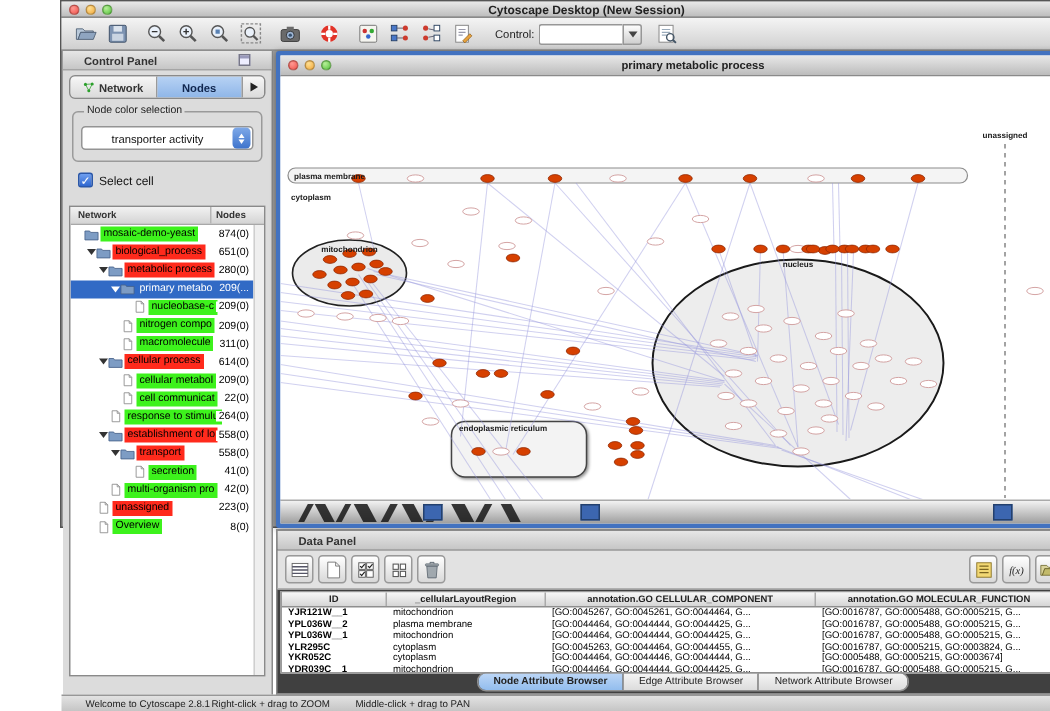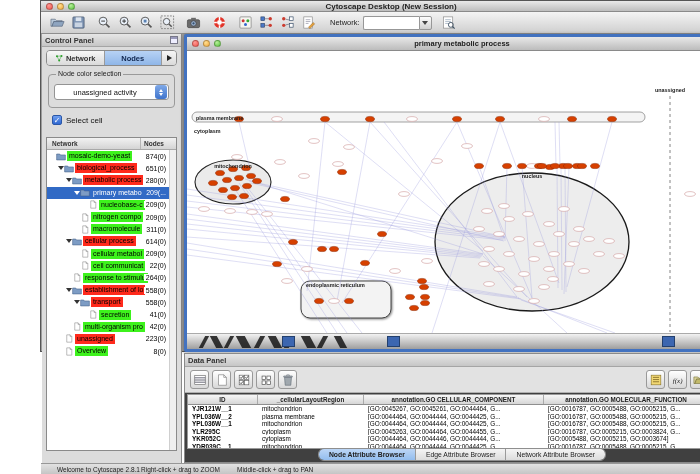--- a/index.html
+++ b/index.html
@@ -33,21 +33,21 @@
   .searchdrop { width:13px; height:14px; background:linear-gradient(#fdfdfd,#cfcfcf);
     border:1px solid #979797; border-radius:0 2px 2px 0; display:flex; align-items:center; justify-content:center; }
   .searchdrop i { width:0; height:0; border-left:3px solid transparent; border-right:3px solid transparent; border-top:4px solid #444; }
 
   
   .main { position:absolute; left:0; top:33px; width:700px; height:429px; }
 
   
   .cpanel { position:absolute; left:1px; top:0; width:140px; height:429px; background:#dcdcdc; border-right:1px solid #8a8a8a; }
   .phead { height:13px; background:linear-gradient(#e6e6e6,#c6c6c6); border-bottom:1px solid #a5a5a5;
-    display:flex; align-items:center; justify-content:space-between; padding:0 3px; }
+    display:flex; align-items:center; justify-content:space-between; padding:0 14px; }
   .phead .ptitle { font-size:7.5px; font-weight:bold; color:#333; }
   .floatic { width:8px; height:8px; border:1px solid #778; background:#eef; position:relative; }
   .floatic::after { content:""; position:absolute; left:0; top:0; width:100%; height:2px; background:#99b; }
   .tabsrow { display:flex; margin:3px 4px 0 4px; height:16px; border:1px solid #8a8a8a; border-radius:4px; overflow:hidden; background:#ececec; }
   .seg { flex:1; display:flex; align-items:center; justify-content:center; gap:2px;
     font-size:7.5px; font-weight:bold; color:#333; background:linear-gradient(#f7f7f7,#dadada); border-right:1px solid #9a9a9a; }
   .seg.sel { background:linear-gradient(#b7d2f4,#8fb6e8); color:#10264e; }
   .seg.arrow { flex:0 0 14px; border-right:none; }
   .seg.arrow i { width:0; height:0; border-top:3.5px solid transparent; border-bottom:3.5px solid transparent; border-left:5px solid #222; }
   .seg svg { width:9px; height:9px; }
@@ -237,21 +237,21 @@
           </svg>
         </div>
         <div class="tbtn">
           <svg viewBox="0 0 16 16">
             <rect x="3" y="2" width="9" height="12" fill="#fff" stroke="#888" stroke-width=".7"></rect>
             <path d="M5 5h5M5 7h5M5 9h3" stroke="#99a" stroke-width=".8"></path>
             <path d="M8 13l5-5 1.5 1.5-5 5z" fill="#e8a33d" stroke="#8a5a1a" stroke-width=".5"></path>
           </svg>
         </div>
       </div>
-      <span class="searchlbl">Network:</span>
+      <span class="searchlbl">Control:</span>
       <div class="searchbox">
         <input style="">
         <div class="searchdrop">
           <i></i>
         </div>
       </div>
       <div class="tbgroup">
         <div class="tbtn">
           <svg viewBox="0 0 16 16">
             <rect x="2.5" y="2" width="10" height="12" fill="#fff" stroke="#888" stroke-width=".7"></rect>
@@ -283,21 +283,21 @@
         <div class="seg sel">
           <span>Nodes</span>
         </div>
         <div class="seg arrow">
             <i></i>
           </div>
       </div>
       <div class="groupbox">
         <span class="legend">Node color selection</span>
         <div class="combo">
-          <span class="cval">unassigned activity</span>
+          <span class="cval">transporter activity</span>
           <span class="stepper">
               <i class="up"></i>
               <i class="dn"></i>
             </span>
         </div>
       </div>
       <div class="checkrow">
         <div class="checkbox">✓</div>
         <span class="checklbl">Select cell</span>
       </div>

